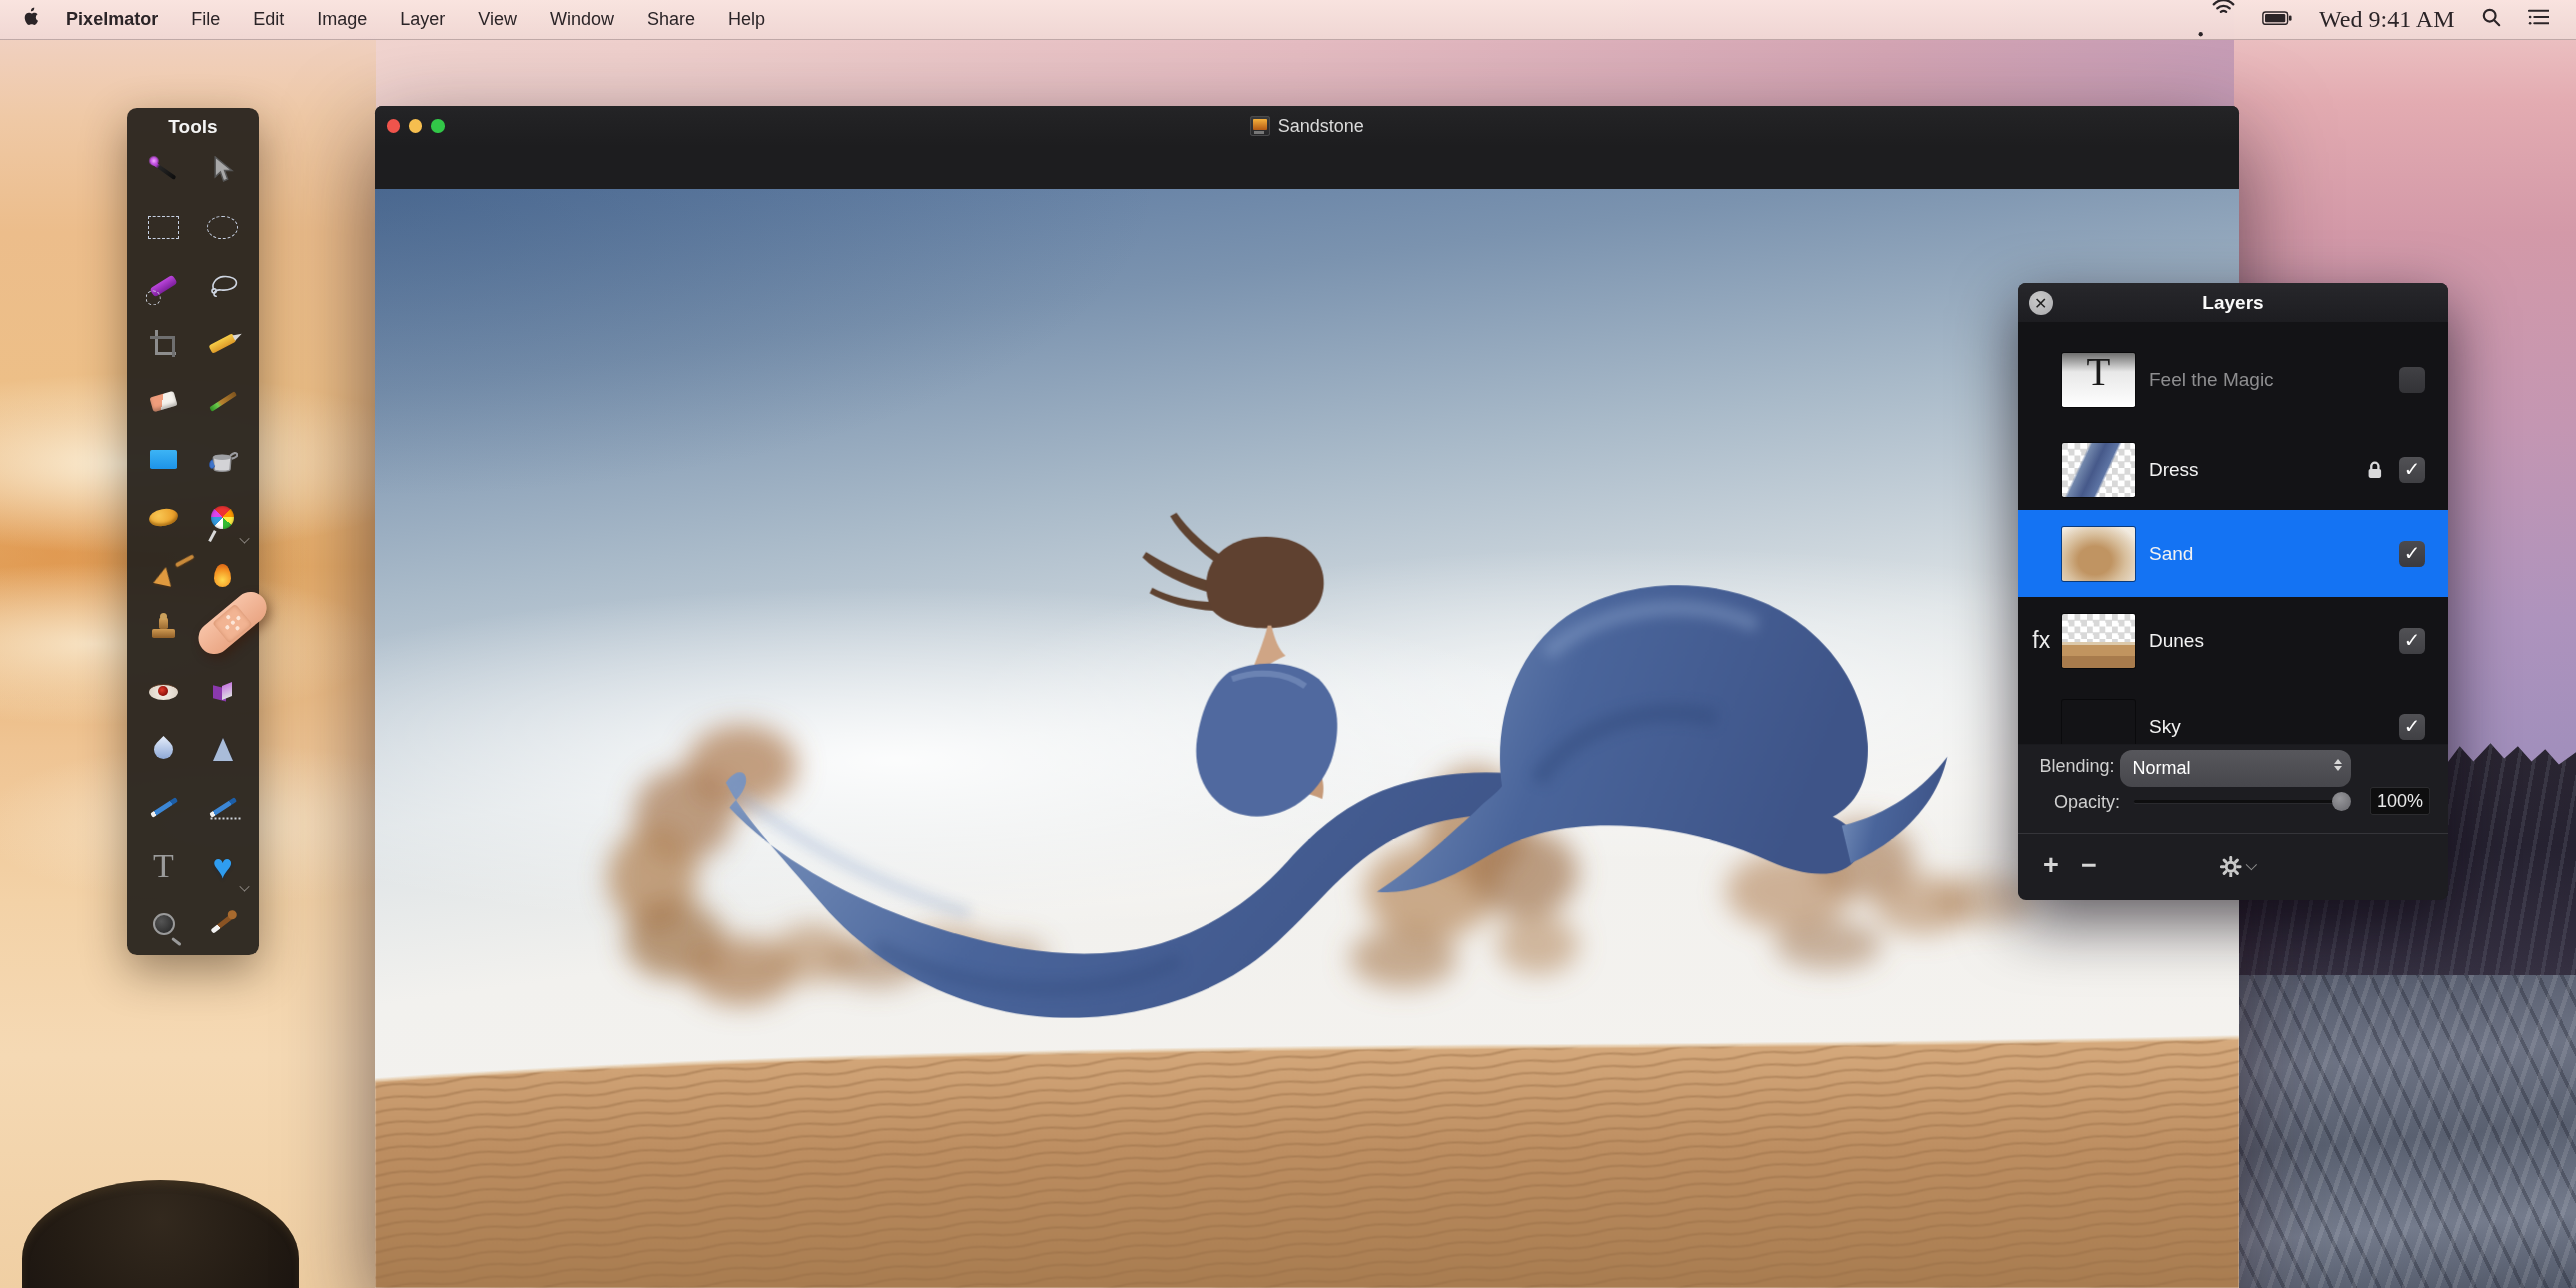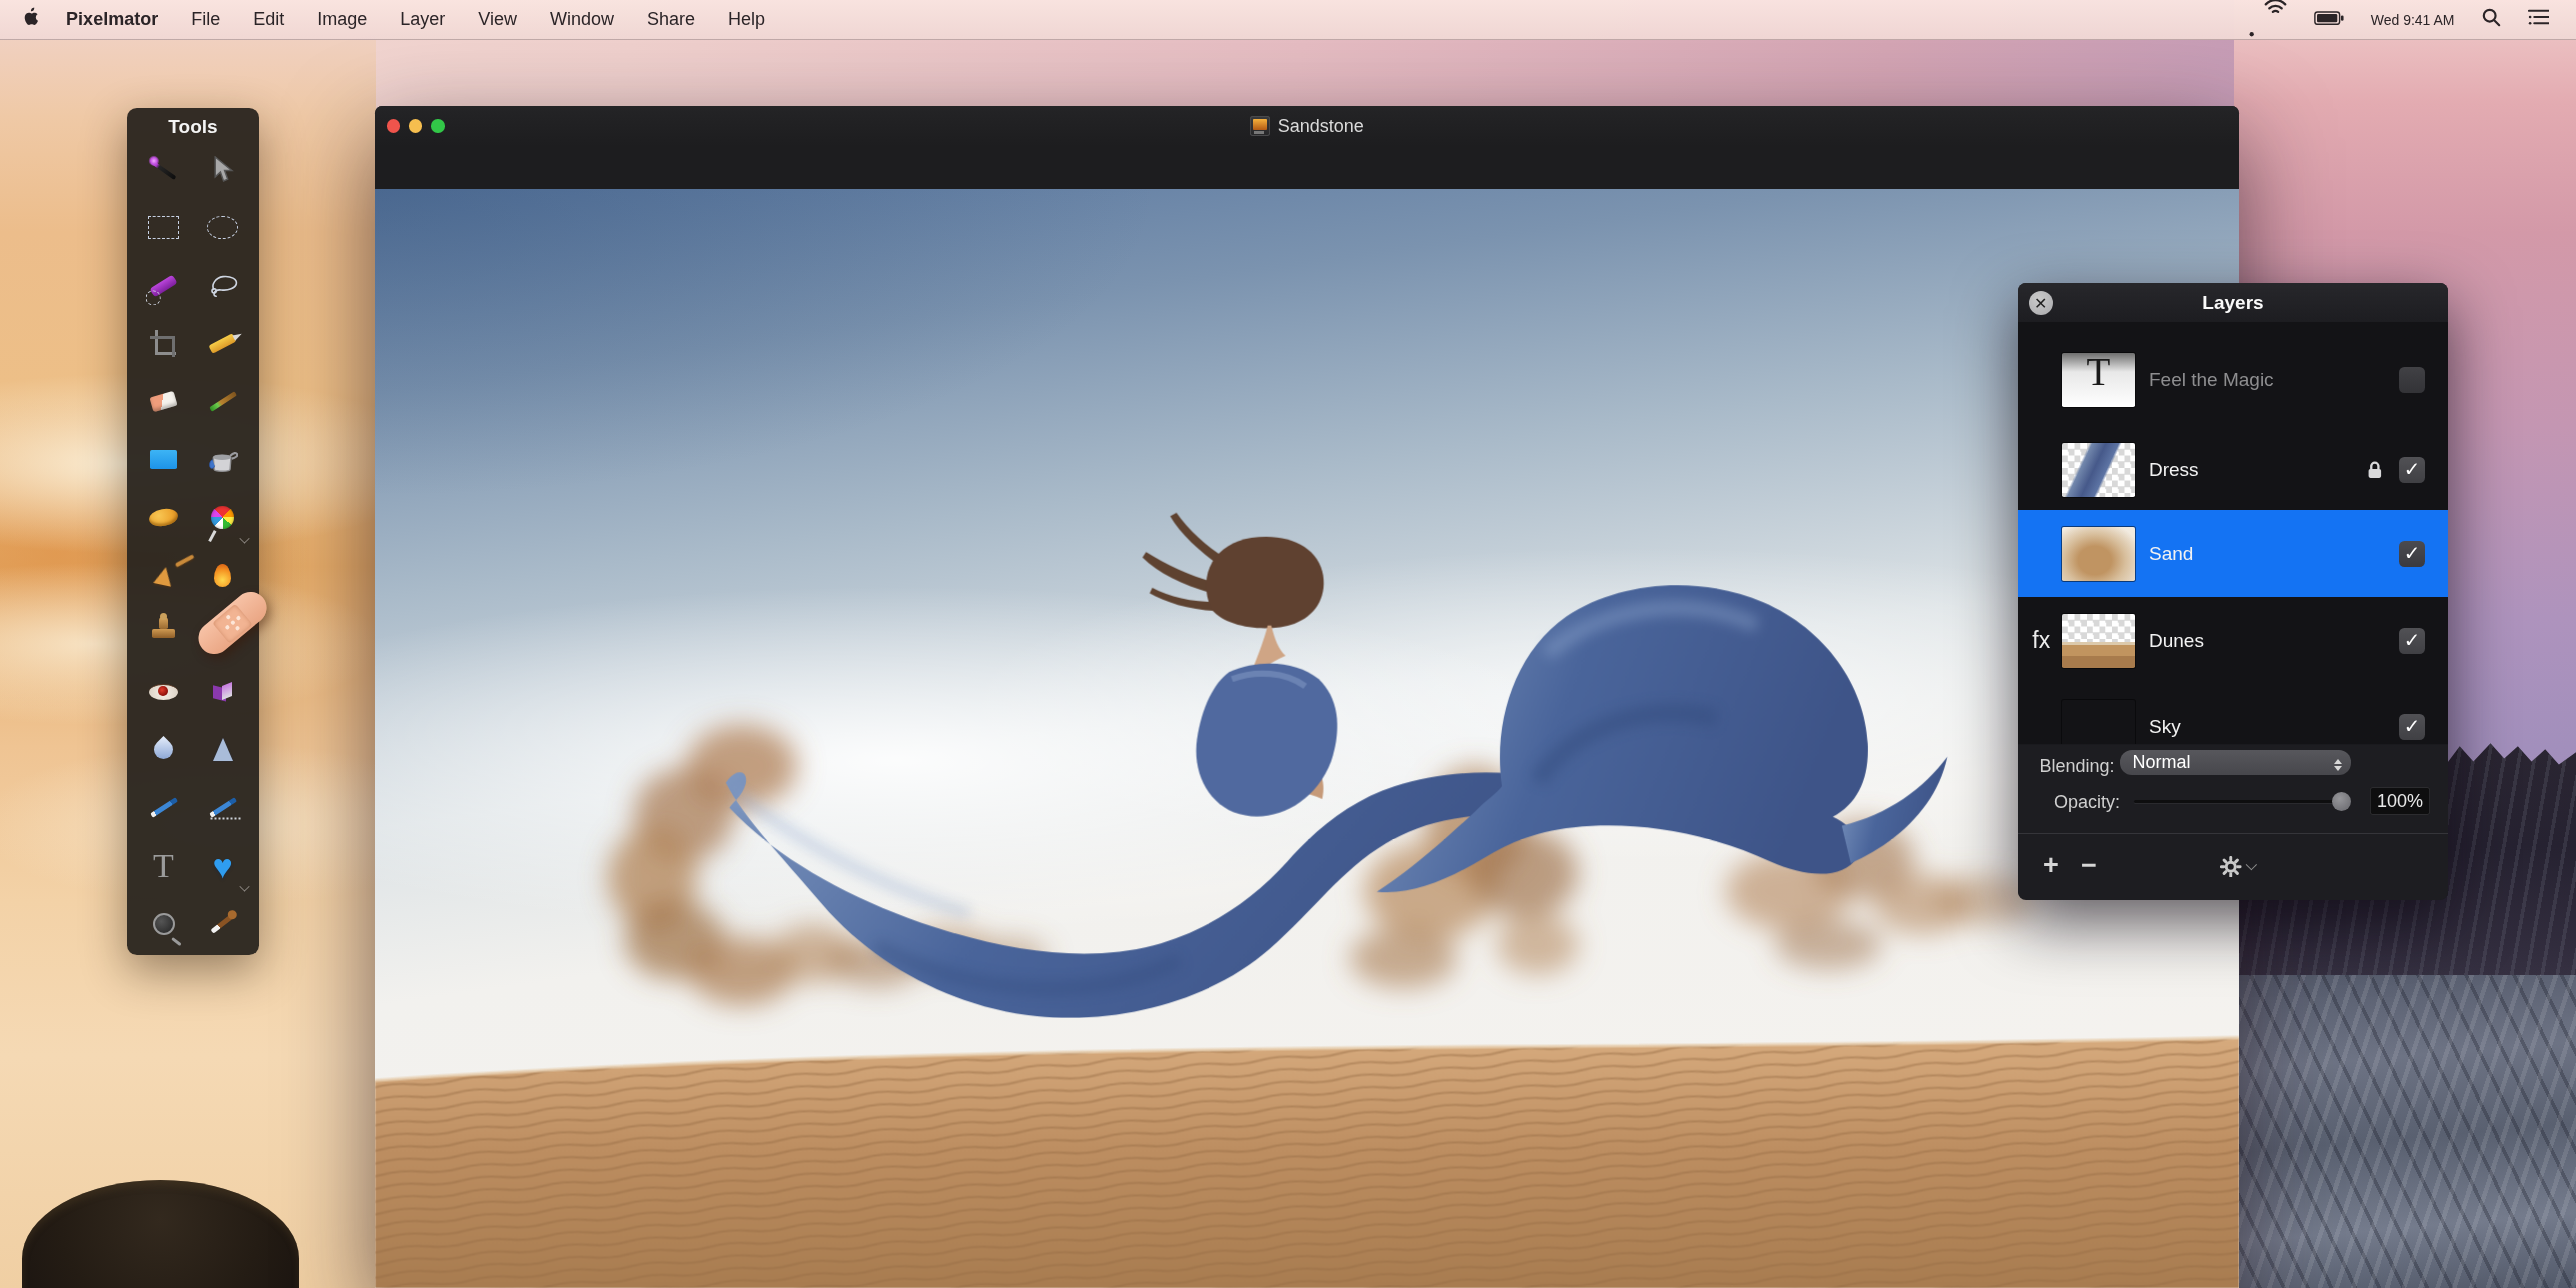--- a/index.html
+++ b/index.html
@@ -33,21 +33,21 @@
       linear-gradient(175deg,#555b6c 0%,#6d7384 28%,#596070 52%,#747b8c 78%,#515868 100%);}
   
   .menubar{position:absolute;left:0;top:0;width:2576px;height:39px;z-index:60;
     background:linear-gradient(180deg,rgba(249,228,224,.97),rgba(240,215,212,.97));
     border-bottom:0.9px solid rgba(105,80,82,.4);
     display:flex;align-items:center;color:#2b2427;font-size:18px;}
   .mb-left{display:flex;align-items:center;gap:33px;padding-left:21.5px;}
   .mb-appname{font-weight:bold;margin-left:-5.4px;text-align:right;}
   .mb-item{cursor:default;}
   .mb-right{margin-left:auto;display:flex;align-items:center;gap:27px;padding-right:27px;}
-  .mb-clock{font-size:14px;}
+  .mb-clock{font-size:24px;font-family:Liberation Serif, serif;}
   .mico{display:inline-block;vertical-align:middle;}
   
   .tools{position:absolute;left:127px;top:108px;width:132px;height:847px;z-index:30;
     background:rgba(43,37,31,.96);border-radius:9.8px;
     box-shadow:0 16px 45px rgba(40,25,10,.45);overflow:visible;}
   .tools-title{color:#f4f4f4;font-size:19px;font-weight:bold;text-align:center;margin-top:8px;}
   .tool-grid{display:grid;grid-template-columns:59px 59px;grid-auto-rows:58px;
     justify-content:center;margin-top:2.7px;}
   .tcell{position:relative;display:flex;align-items:center;justify-content:center;}
   .tico{position:relative;width:38px;height:38px;display:flex;align-items:center;justify-content:center;}
@@ -186,21 +186,21 @@
       radial-gradient(65% 75% at 45% 62%,#c09462 0 35%,#d8bf9d 65%,rgba(240,233,221,0) 100%),
       linear-gradient(180deg,#f2ece2,#e9decd);}
   .thumb-dunes{background:
       linear-gradient(180deg,rgba(0,0,0,0) 0 52%,#dcc9ab 52% 58%,#c1945f 58% 78%,#a87b4c 78% 100%),
       conic-gradient(#ffffff 0 25%,#d8d8d8 0 50%,#ffffff 0 75%,#d8d8d8 0) 0 0/12.5px 12.5px;}
   .thumb-sky{background:
       radial-gradient(80% 55% at 45% 75%,#ffffff 0 45%,rgba(255,255,255,0) 100%),
       linear-gradient(180deg,#5f7globalThis 0,#5f7a94 0%,#8ba1b5 35%,#d8dfe4 70%,#ffffff 100%);}
   .lp-controls{position:absolute;left:0;top:462px;width:430px;height:89px;background:#1d1d21;font-size:18px;}
   .ctl-label{position:absolute;color:#cfcfcf;}
-  .blend-dd{position:absolute;left:102px;top:5.4px;width:231px;height:25px;border-radius:12px;
+  .blend-dd{position:absolute;left:102px;top:5.4px;width:231px;height:37px;border-radius:12px;
     background:linear-gradient(180deg,#57575c,#47474c);display:flex;align-items:center;padding-left:12.5px;box-sizing:border-box;
     color:#fff;}
   .dd-arrows{position:absolute;right:9px;top:4.5px;display:flex;flex-direction:column;gap:1.8px;}
   .dd-up{width:0;height:0;border:4.5px solid transparent;border-bottom:5.4px solid #d8d8d8;}
   .dd-dn{width:0;height:0;border:4.5px solid transparent;border-top:5.4px solid #d8d8d8;}
   .op-track{position:absolute;left:116px;top:55px;width:208px;height:2.7px;background:#0e0e0f;border-radius:1.8px;box-shadow:0 0.9px 0 rgba(255,255,255,.06);}
   .op-thumb{position:absolute;right:-9px;top:-8px;width:19px;height:19px;border-radius:50%;
     background:radial-gradient(circle at 40% 35%,#97979b,#66666b);}
   .op-value{position:absolute;left:352px;top:42px;width:60px;height:28px;border-radius:2.7px;background:#0e0e0f;
     box-shadow:inset 0 0 0 0.9px #2c2c2f;color:#e9e9e9;display:flex;align-items:center;justify-content:center;}

